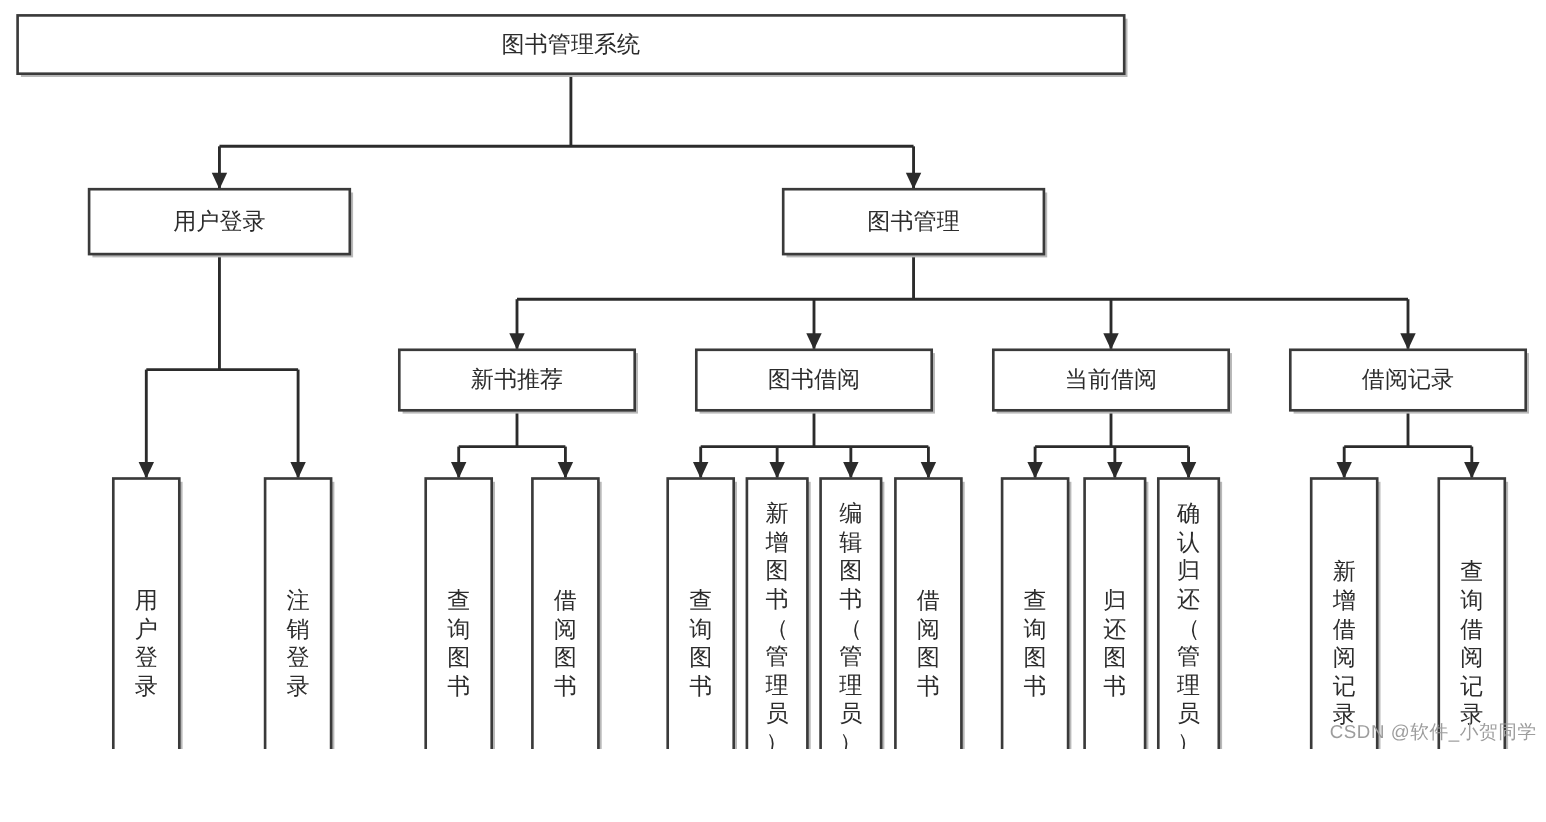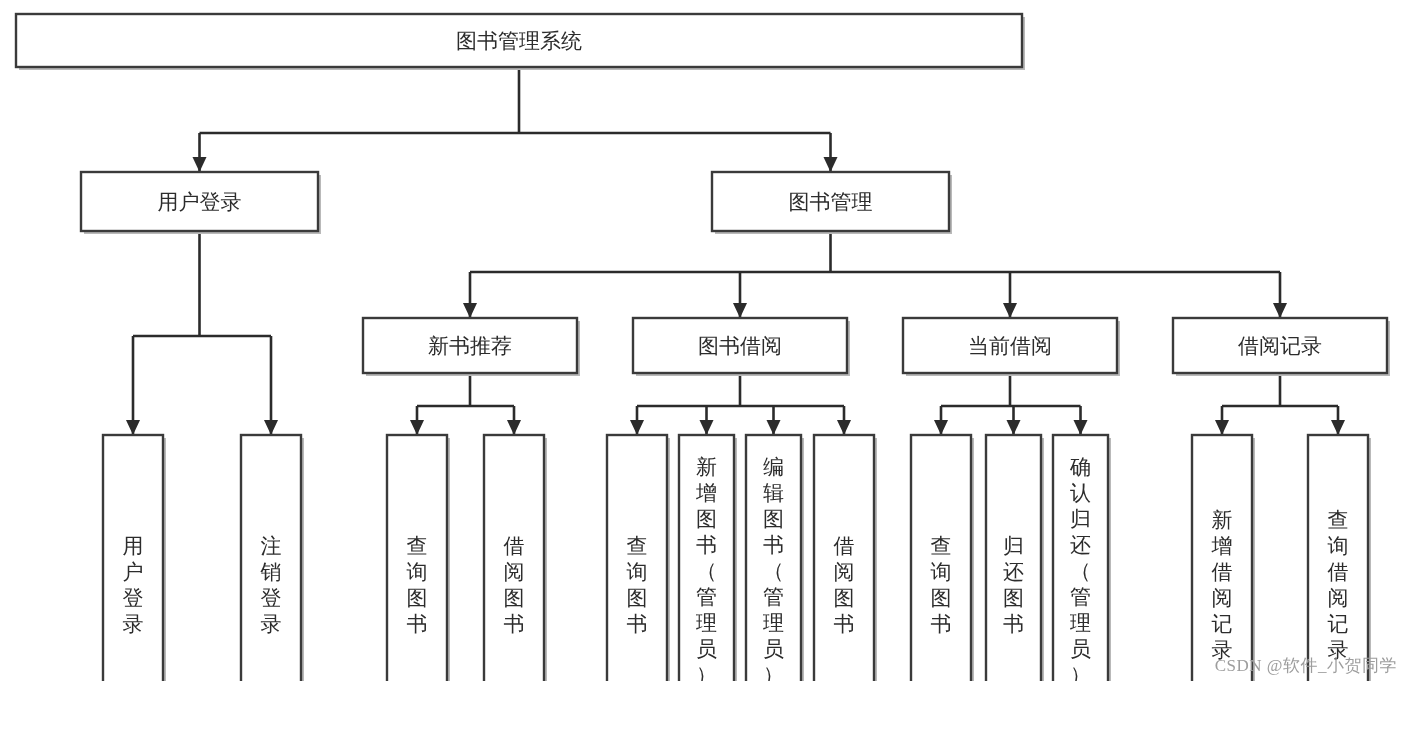--- a/index.html
+++ b/index.html
@@ -51,21 +51,21 @@
   .node-label-v {
     fill: #2c2c2c;
     font-family: "DejaVu Sans", "Liberation Sans", sans-serif;
     font-size: 21px;
     text-anchor: middle;
   }
   .watermark {
     position: absolute;
     right: 8px;
     bottom: 4px;
-    font-family: Liberation Serif, serif;
+    font-family: Liberation Sans, sans-serif;
     font-size: 17px;
     color: #9d9d9d;
     white-space: nowrap;
     letter-spacing: 0.5px;
   }
 </style>
 </head>
 <body>
 
 <div id="diagram-root">

